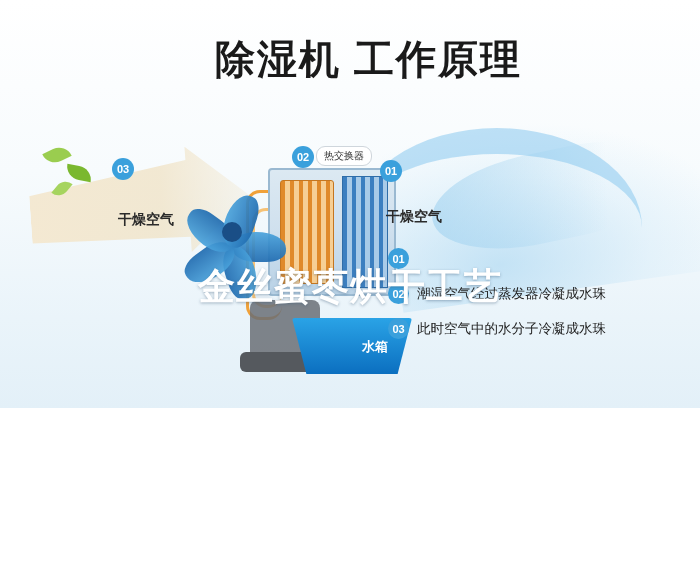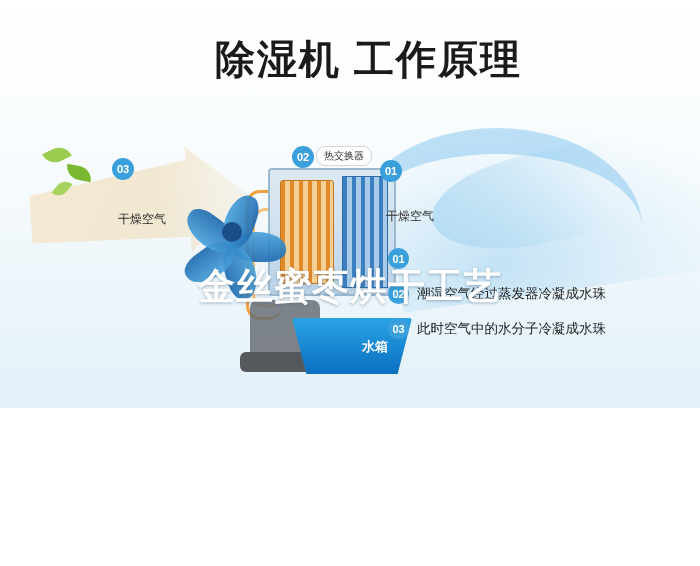--- a/index.html
+++ b/index.html
@@ -131,21 +131,21 @@
   }
   .badge {
     position:absolute; width:22px; height:22px; border-radius:50%;
     background:#3aa0dc; color:#fff; font-size:11px; font-weight:bold;
     display:flex; align-items:center; justify-content:center;
   }
   .badge.b01 { left:380px; top:160px; }
   .badge.b02 { left:292px; top:146px; }
   .badge.b03 { left:112px; top:158px; }
   .lbl {
-    position:absolute; font-size:12px; color:#2b2b2b; white-space:nowrap;
+    position:absolute; font-size:14px; color:#2b2b2b; white-space:nowrap;font-weight:bold;
   }
   .lbl.l01 { left:386px; top:208px; }
   .lbl.l03 { left:118px; top:211px; }
 
   
   .steps { position:absolute; left:388px; top:248px; }
   .step { display:flex; align-items:center; margin-bottom:14px; }
   .step .num {
     width:21px; height:21px; border-radius:50%;
     background:#3aa0dc; color:#fff; font-size:11px; font-weight:bold;

